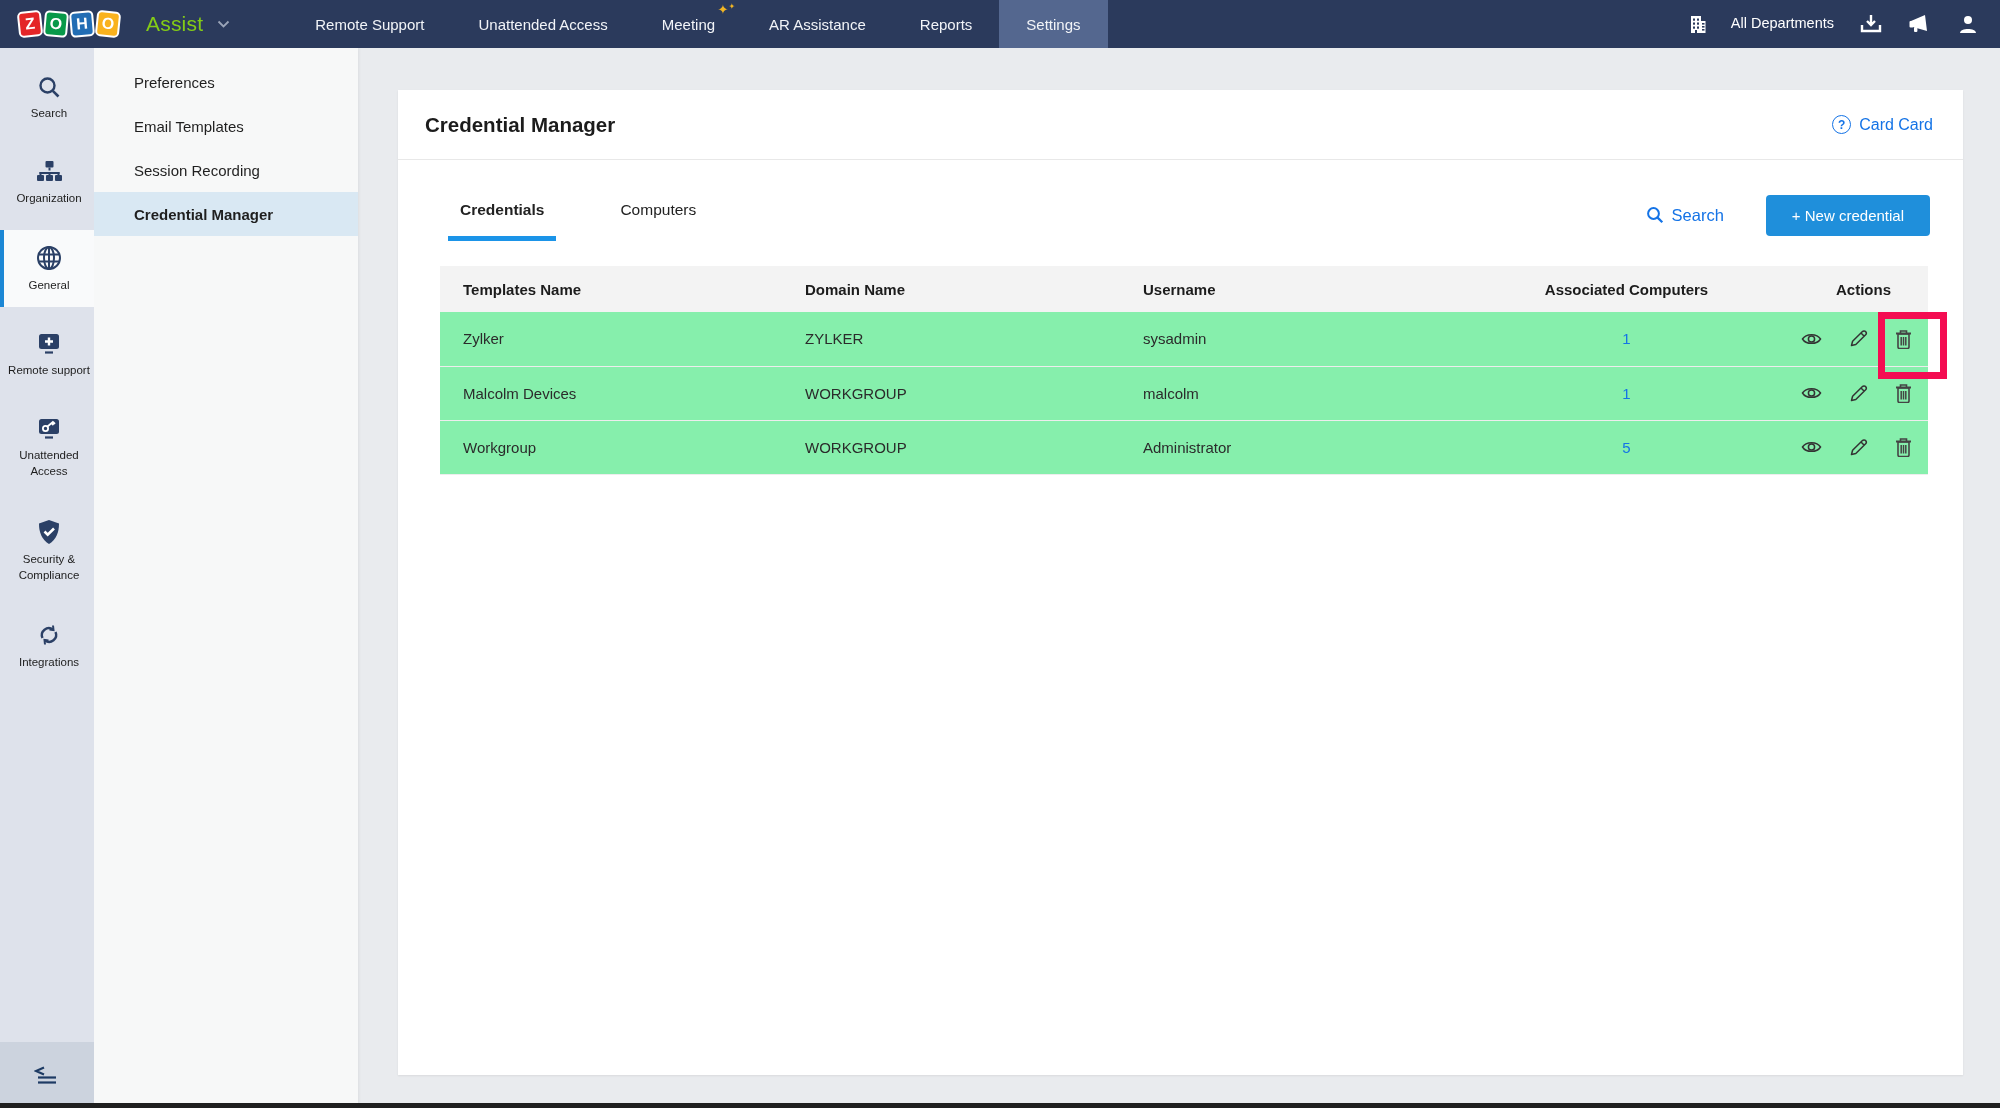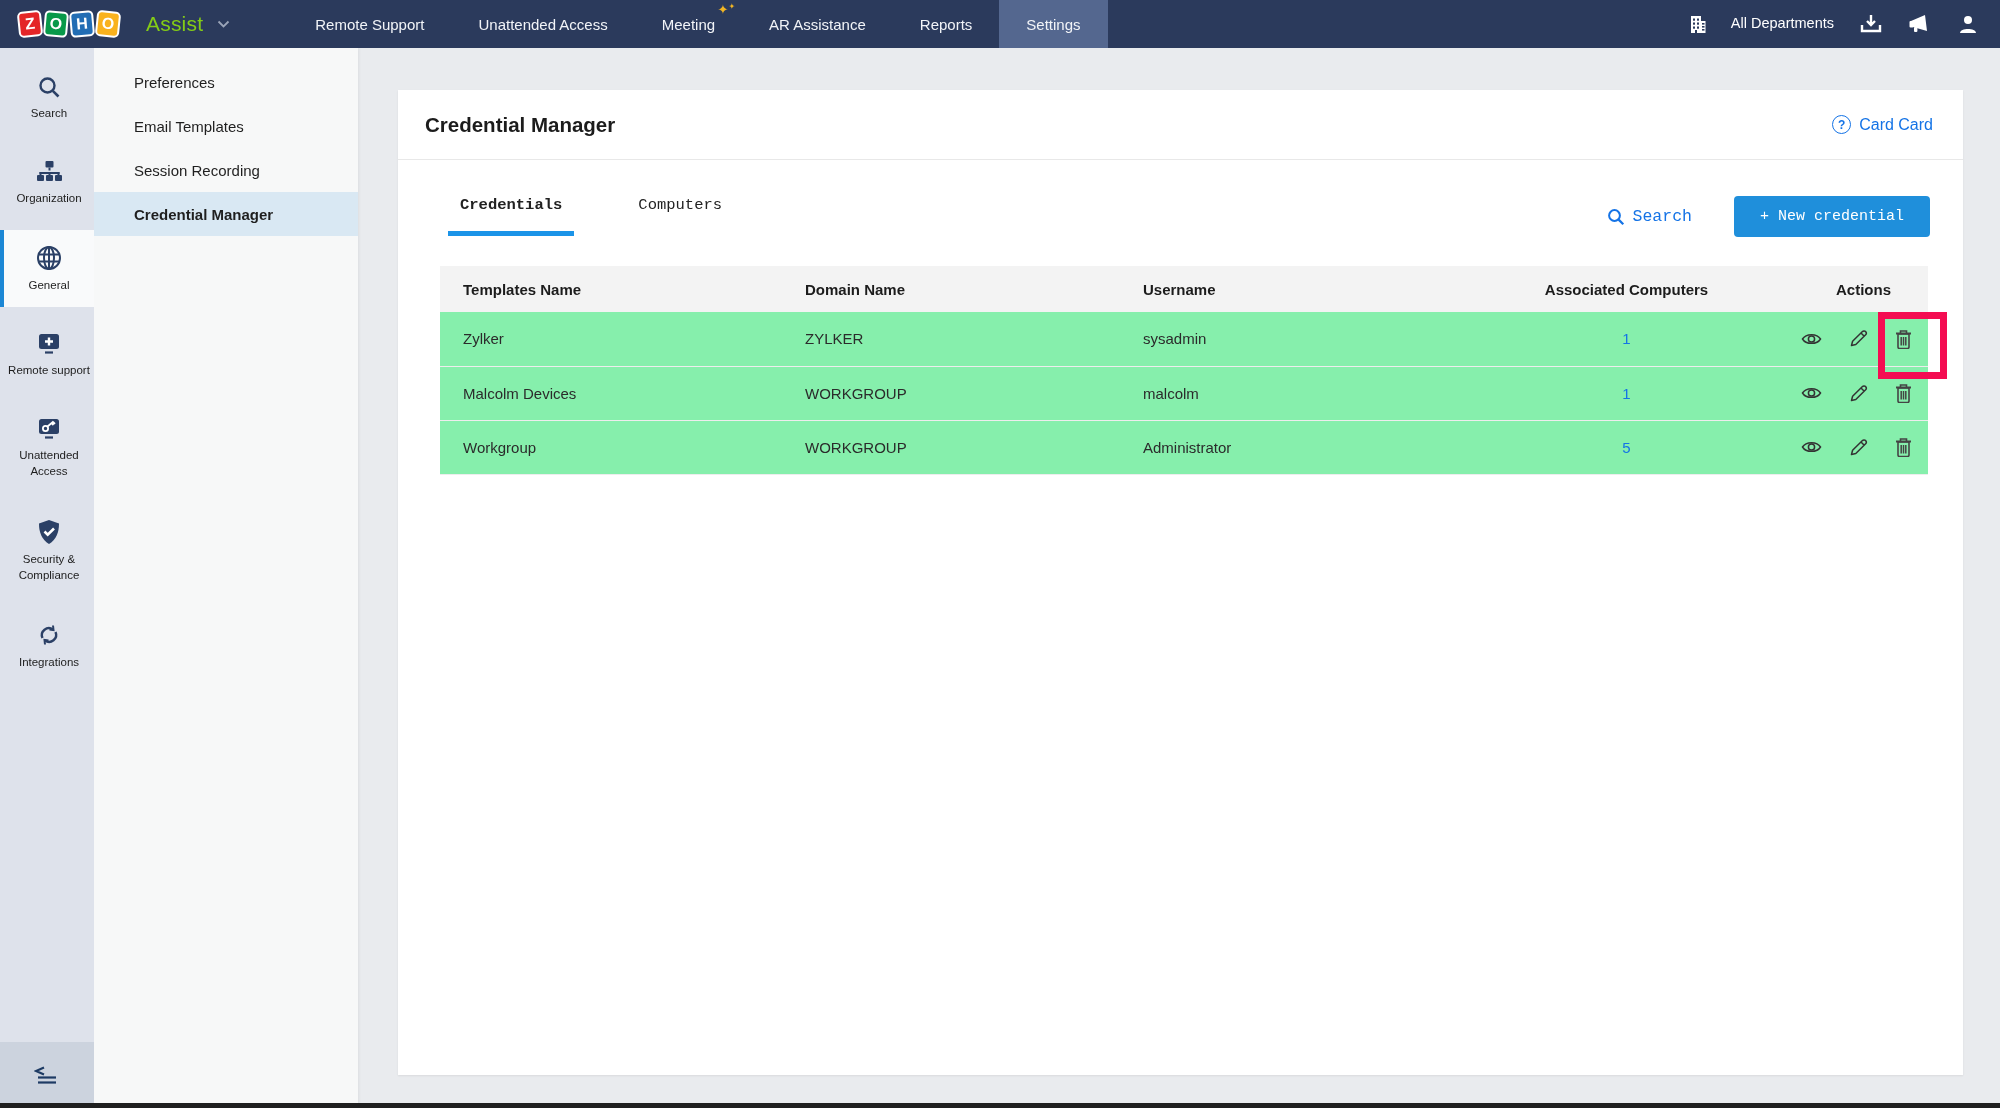--- a/index.html
+++ b/index.html
@@ -85,21 +85,21 @@
     display:flex; align-items:center; justify-content:space-between;
     padding:0 30px 0 27px;
   }
   .page-title { font-size:20.5px; font-weight:600; color:#1c1c1c; }
   .help-link { display:flex; align-items:center; gap:8px; color:#1473e6; font-size:16px; cursor:pointer; }
   .help-q {
     width:19px; height:19px; border:1.5px solid #1473e6; border-radius:50%;
     font-size:12px; display:flex; align-items:center; justify-content:center; font-weight:bold;
   }
 
-  .toolbar { margin:36px 33px 0 62px; display:flex; align-items:flex-start; height:50px;font-family:Liberation Mono, monospace; }
+  .toolbar { margin:36px 33px 0 62px; display:flex; align-items:center; height:50px; }
   .tabs { display:flex; gap:64px; }
   .tab { font-size:15.5px; color:#222; padding-bottom:17px; cursor:pointer; border-bottom:5px solid transparent; }
   .tab.active { font-weight:bold; border-bottom-color:#1b94e8; padding-left:12px; padding-right:12px; margin-left:-12px; }
   .toolbar-right { margin-left:auto; display:flex; align-items:center; gap:42px; padding-bottom:12px; }
   .search-link { display:flex; align-items:center; gap:8px; color:#1473e6; font-size:16.5px; cursor:pointer; }
   .btn-primary {
     background:#1f8fdb; color:#fff; border:none; border-radius:4px;
     font-family:inherit; font-size:15px; padding:12px 26px; cursor:pointer;
   }
 

